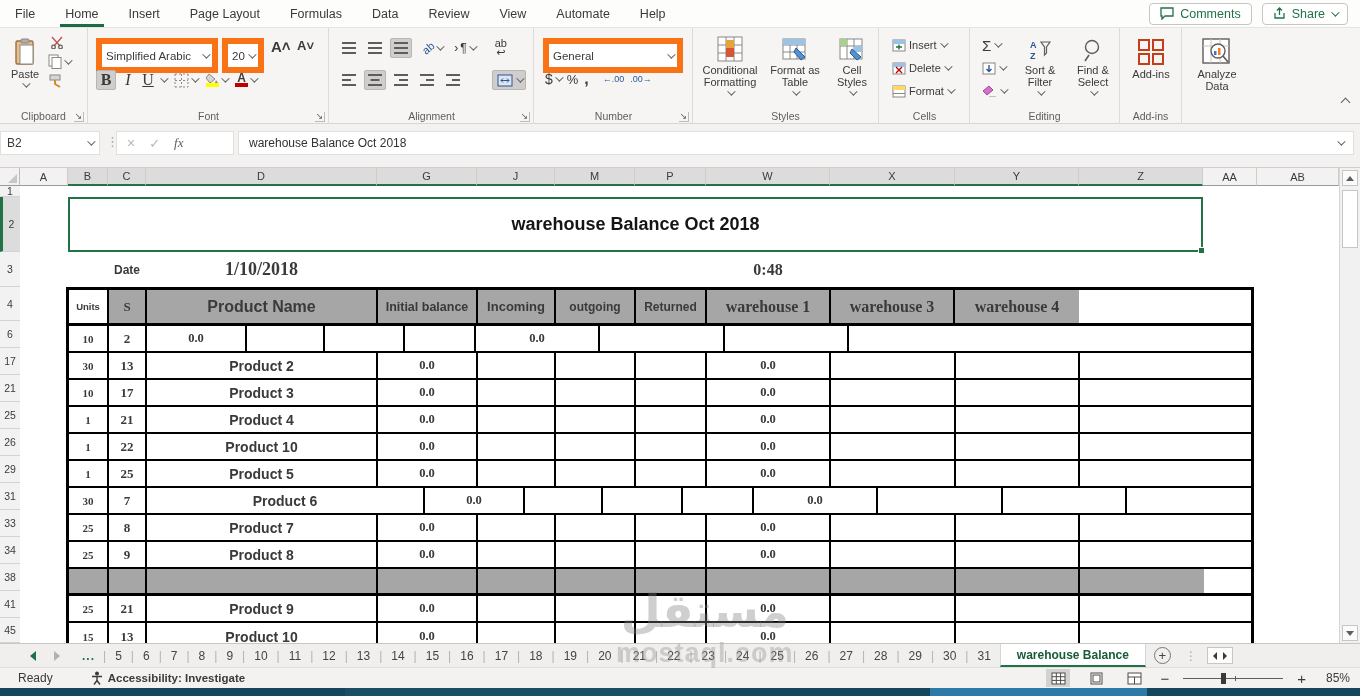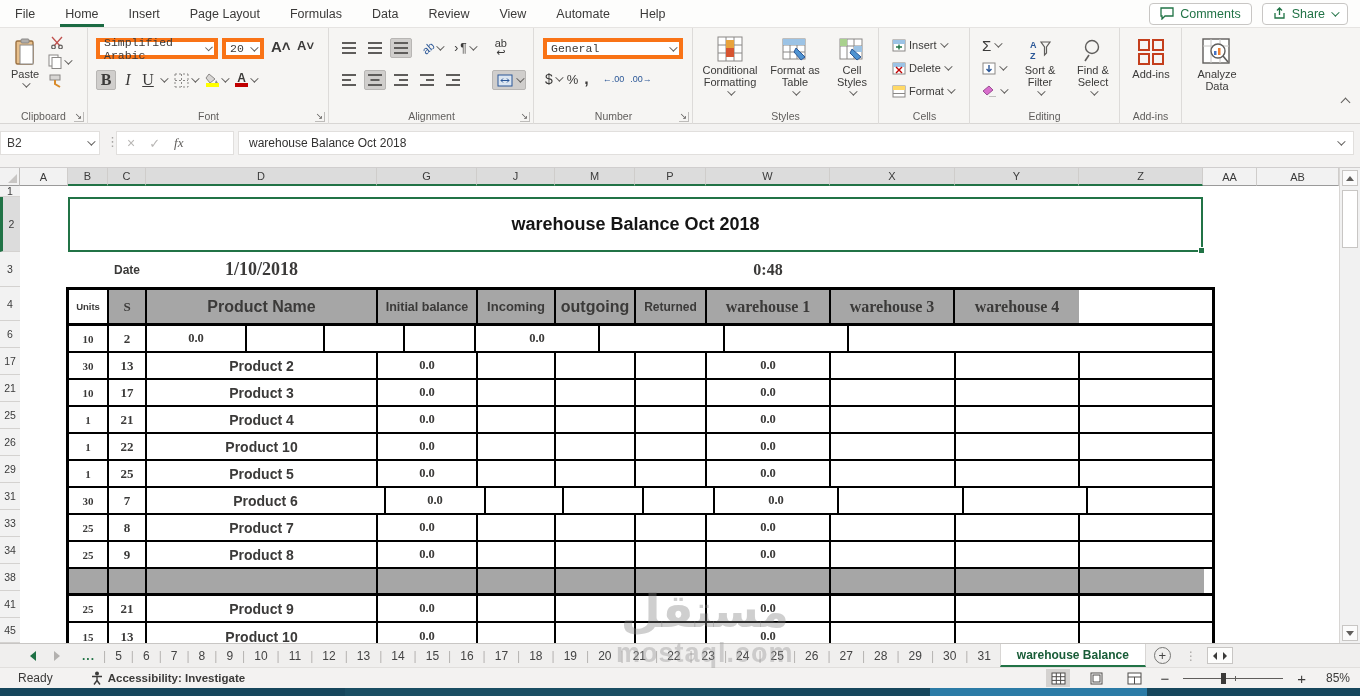--- a/index.html
+++ b/index.html
@@ -15,21 +15,21 @@
   .pill-btn { display:flex; align-items:center; gap:6px; border:1px solid #c8c6c4; border-radius:4px; height:22px; padding:0 10px; color:#217346; font-size:12.5px; background:#fff; }
   .chev { display:inline-block; width:6px; height:6px; border-right:1.4px solid #605e5c; border-bottom:1.4px solid #605e5c; transform:rotate(45deg) translateY(-2px); }
   .chev.green { border-color:#217346; }
 
   
   .ribbon { position:absolute; left:0; top:28px; width:1360px; height:96px; background:#f6f5f3; border-bottom:1px solid #d8d6d4; }
   .rgroup { position:absolute; top:0; height:96px; border-right:1px solid #dddbd9; }
   .rgroup .glabel { position:absolute; bottom:2px; left:0; right:0; text-align:center; font-size:10.5px; color:#605e5c; }
   .launcher { position:absolute; bottom:2px; right:3px; font-size:9px; color:#605e5c; border:1px solid #bdbbb9; border-top:none; border-left:none; width:10px; height:10px; line-height:8px; text-align:center; }
   .bigbtn { display:flex; flex-direction:column; align-items:center; justify-content:flex-start; font-size:11px; color:#3b3a39; text-align:center; line-height:12px; gap:2px; padding-top:6px; }
-  .combo { background:#fff; border:4px solid #f97316; display:flex; align-items:center; font-size:11.5px; padding:0 4px; justify-content:space-between; height:21px;font-family:Liberation Mono, monospace; }
+  .combo { background:#fff; border:6px solid #f97316; display:flex; align-items:center; font-size:11.5px; padding:0 4px; justify-content:space-between; height:35px; }
   .sbtn { display:flex; align-items:center; justify-content:center; height:20px; border-radius:2px; }
   .sbtn.toggled { background:#d0cecc; border:1px solid #b8b6b4; }
   .minirow { display:flex; align-items:center; gap:3px; font-size:11px; height:18px; }
   .lines-icon rect { fill:#5f5d5b; }
   .glyph { font-size:14px; font-weight:bold; }
   .colorbar { display:block; width:13px; height:4px; margin-top:-1px; }
   .twoline { font-size:11px; line-height:12px; text-align:center; }
 
   
   .fbar { position:absolute; left:0; top:124px; width:1360px; height:44px; background:#f3f2f1; border-bottom:1px solid #d0cece; display:flex; align-items:center; }
@@ -71,21 +71,21 @@
   .trow.sep { border-bottom:3px solid #000; }
   .trow:last-child { border-bottom:none; }
   .tcell { border-right:2px solid #000; display:flex; align-items:center; justify-content:center; overflow:hidden; }
   .tcell:last-child { border-right:none; }
   .thead .tcell { background:#a6a6a6; font-weight:bold; }
   .thead .tcell.c0 { background:#fff; font-size:9.5px; }
   .thead .tcell.c1 { font-family:"Liberation Serif",serif; font-size:13px; }
   .thead .tcell.c2 { font-size:16px; }
   .thead .tcell.c3 { font-size:12.5px; }
   .thead .tcell.c4 { font-size:13px; }
-  .thead .tcell.c5 { font-size:16px; }
+  .thead .tcell.c5 { font-size:12px; }
   .thead .tcell.c6 { font-size:12px; }
   .thead .tcell.c7, .thead .tcell.c8, .thead .tcell.c9, .thead .tcell.c10 { font-family:"Liberation Serif",serif; font-size:16px; }
   .trow.data .tcell { font-weight:bold; }
   .trow.data .c0 { font-family:"Liberation Serif",serif; font-size:11px; }
   .trow.data .c1 { font-family:"Liberation Serif",serif; font-size:13px; }
   .trow.data .c2 { font-size:14px; }
   .trow.data .c3, .trow.data .c7 { font-family:"Liberation Serif",serif; font-size:12.5px; }
   .trow.sep .tcell { background:#a6a6a6; }
 
   
@@ -636,21 +636,21 @@
         <div class="tcell c5" style="width: 80px;"></div>
         <div class="tcell c6" style="width: 71px;"></div>
         <div class="tcell c7" style="width: 124px;">0.0</div>
         <div class="tcell c8" style="width: 125px;"></div>
         <div class="tcell c9" style="width: 124px;"></div>
         <div class="tcell c10" style="width: 124px;"></div>
       </div>
       <div class="trow data" style="height: 27px;">
         <div class="tcell c0" style="width: 40px;">30</div>
         <div class="tcell c1" style="width: 38px;">7</div>
-        <div class="tcell c2" style="width: 239px;">Product 6</div>
+        <div class="tcell c2" style="width: 278px;">Product 6</div>
         <div class="tcell c3" style="width: 100px;">0.0</div>
         <div class="tcell c4" style="width: 78px;"></div>
         <div class="tcell c5" style="width: 80px;"></div>
         <div class="tcell c6" style="width: 71px;"></div>
         <div class="tcell c7" style="width: 124px;">0.0</div>
         <div class="tcell c8" style="width: 125px;"></div>
         <div class="tcell c9" style="width: 124px;"></div>
         <div class="tcell c10" style="width: 124px;"></div>
       </div>
       <div class="trow data" style="height: 27px;">

